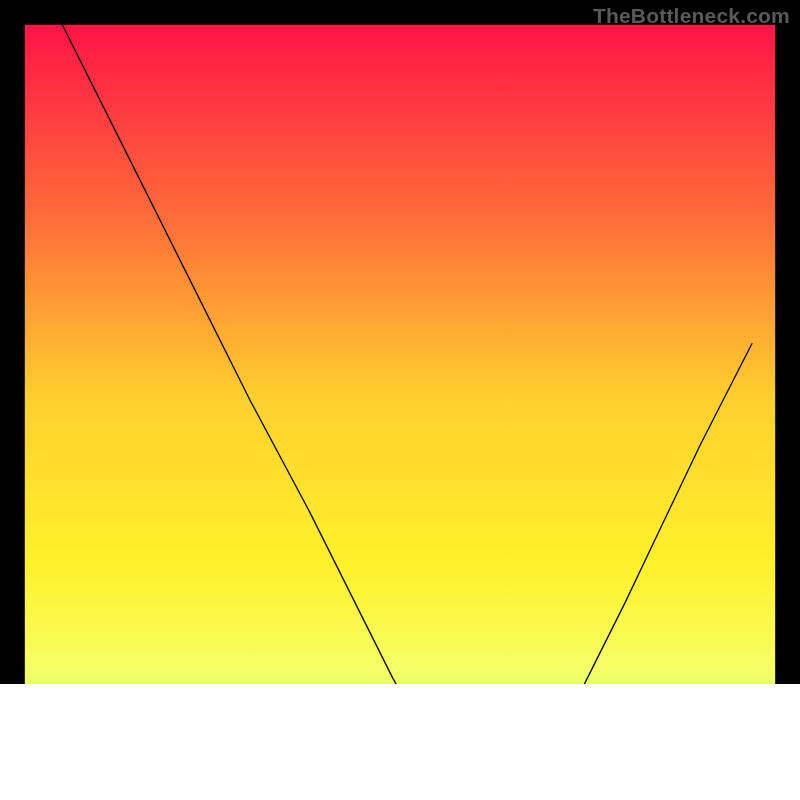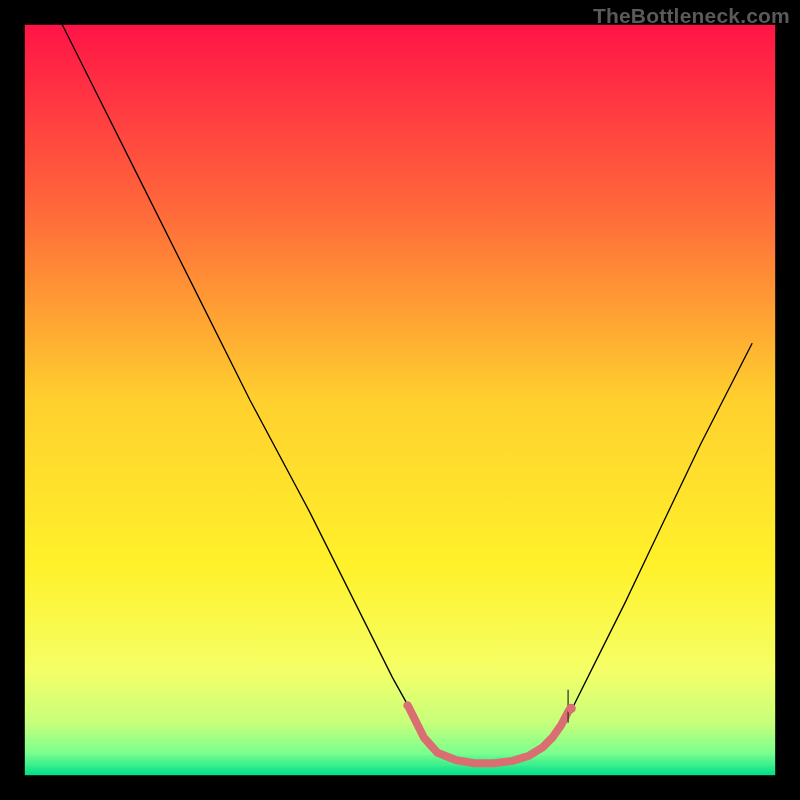--- a/index.html
+++ b/index.html
@@ -3,21 +3,21 @@
 <meta charset="utf-8">
 <style>
   body {
     margin: 0;
     padding: 0;
     background: #fff;
     font-family: Arial, Helvetica, sans-serif;
   }
   .wrap {
     width: 800px;
-    height: 800px;
+    height: 684px;
     position: relative;
   }
   .watermark {
     position: absolute;
     top: 4px;
     right: 10px;
     font-size: 21px;
     font-weight: 600;
     color: #5a5a5a;
     z-index: 10;

